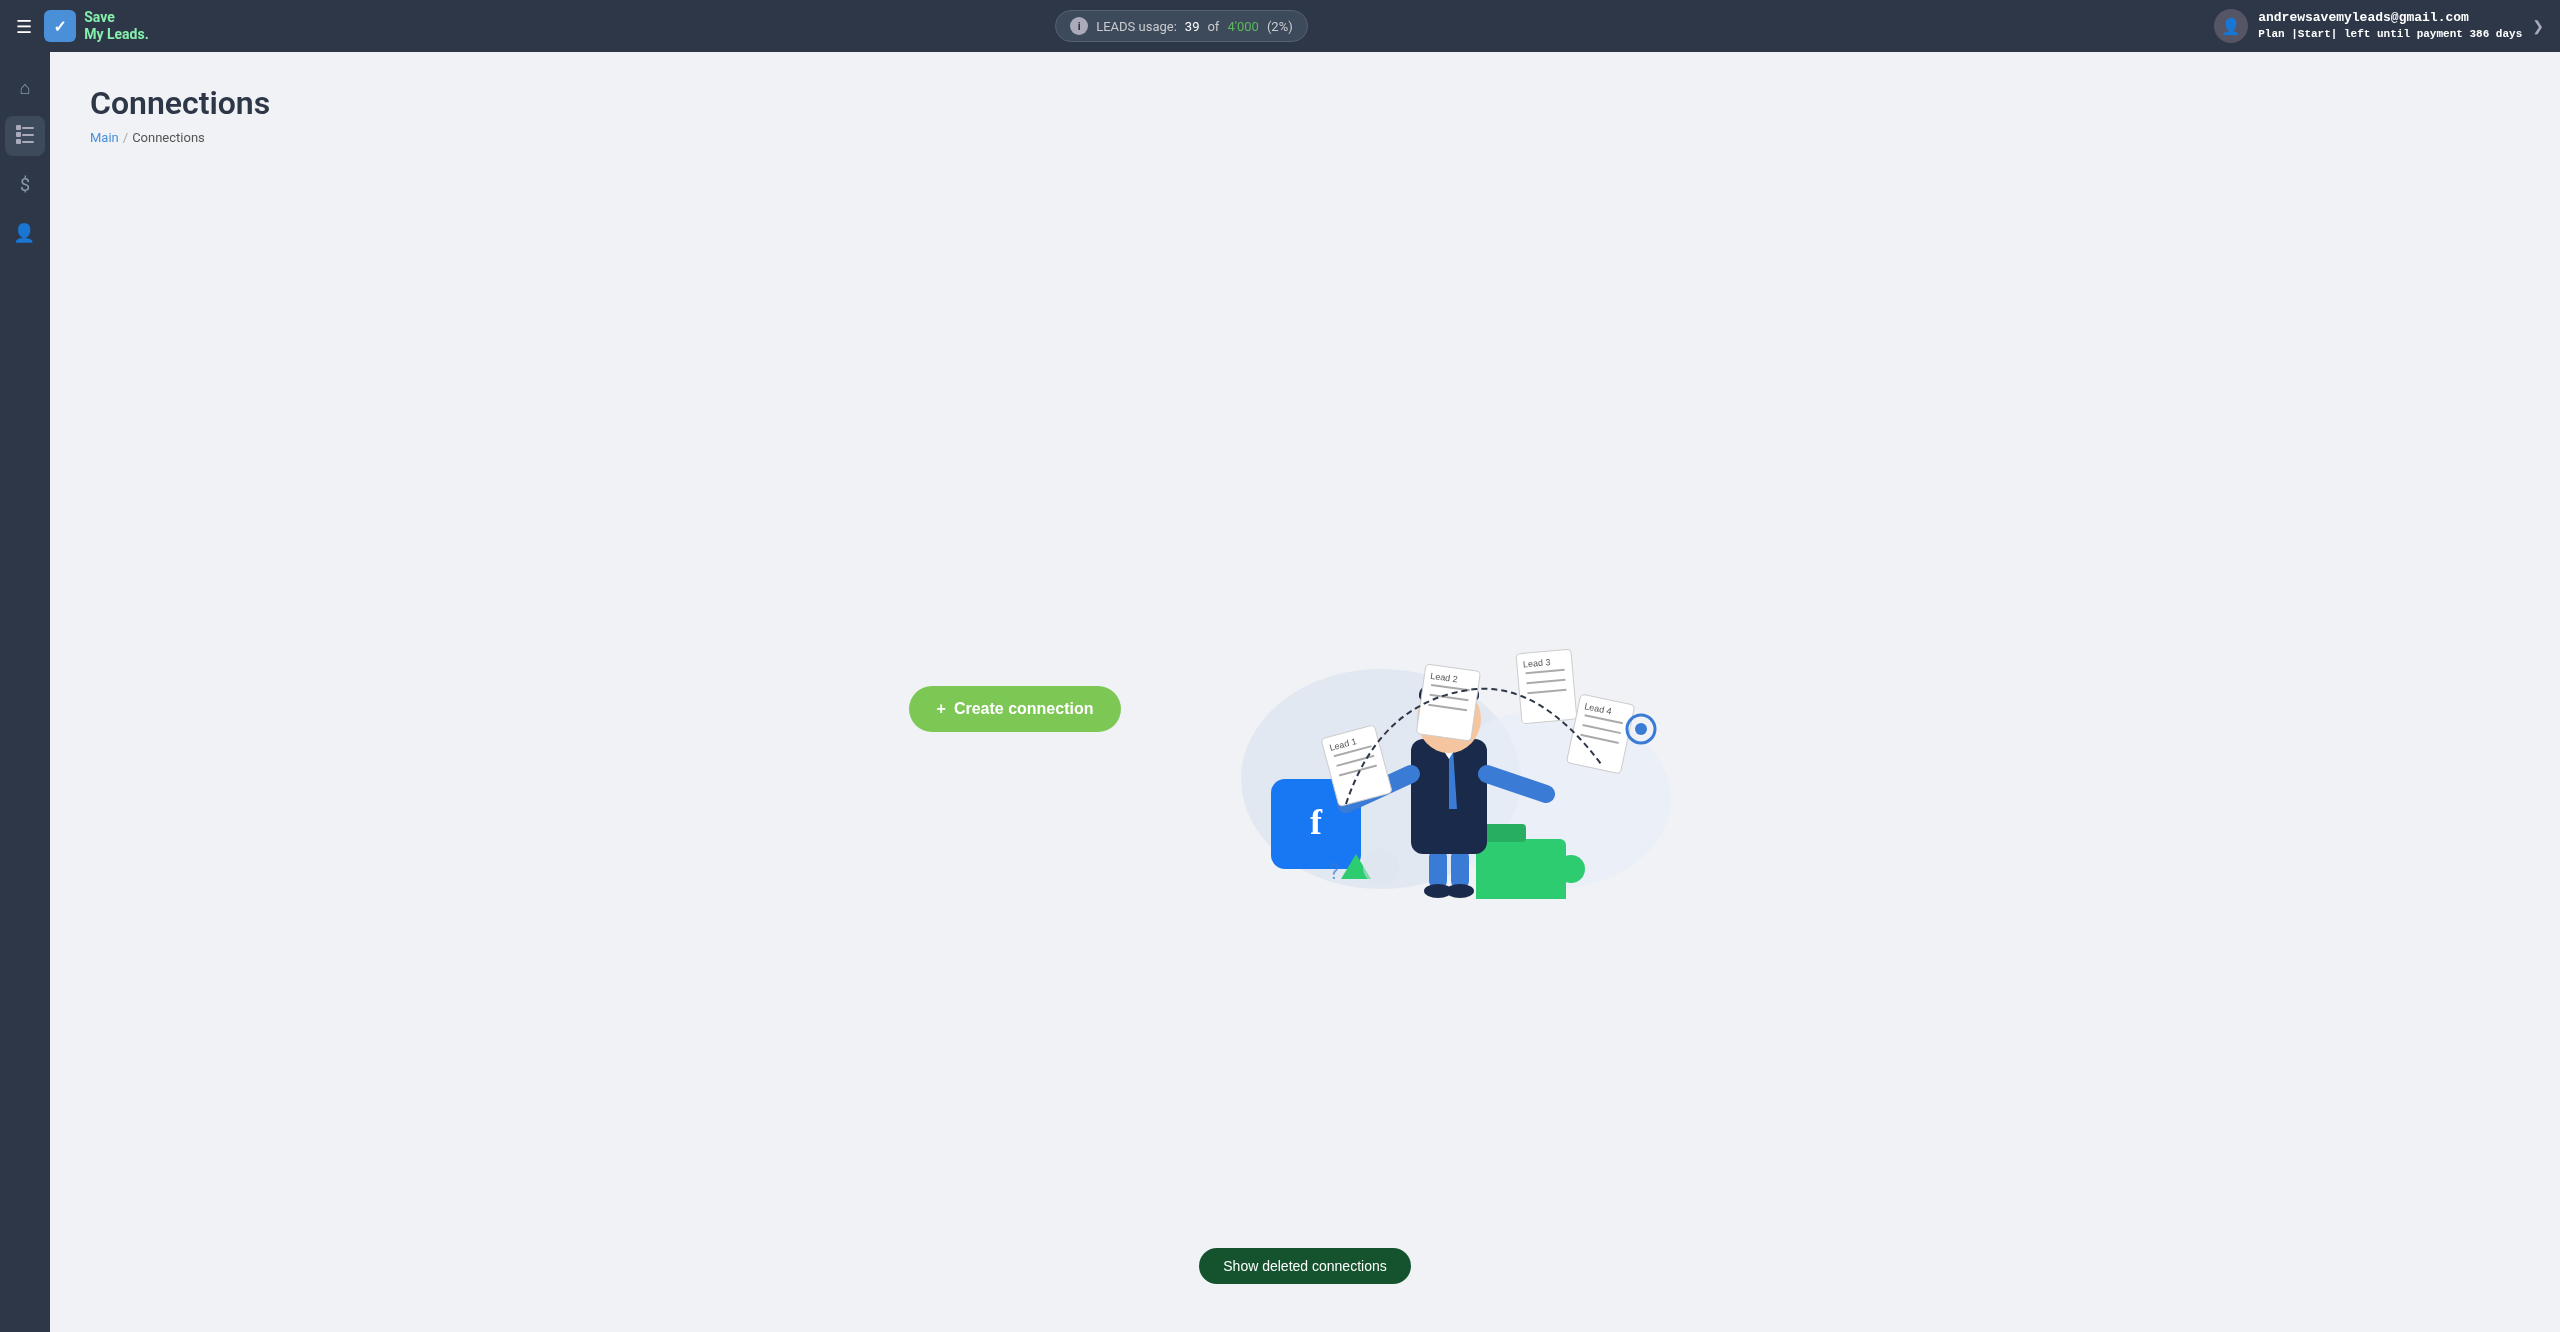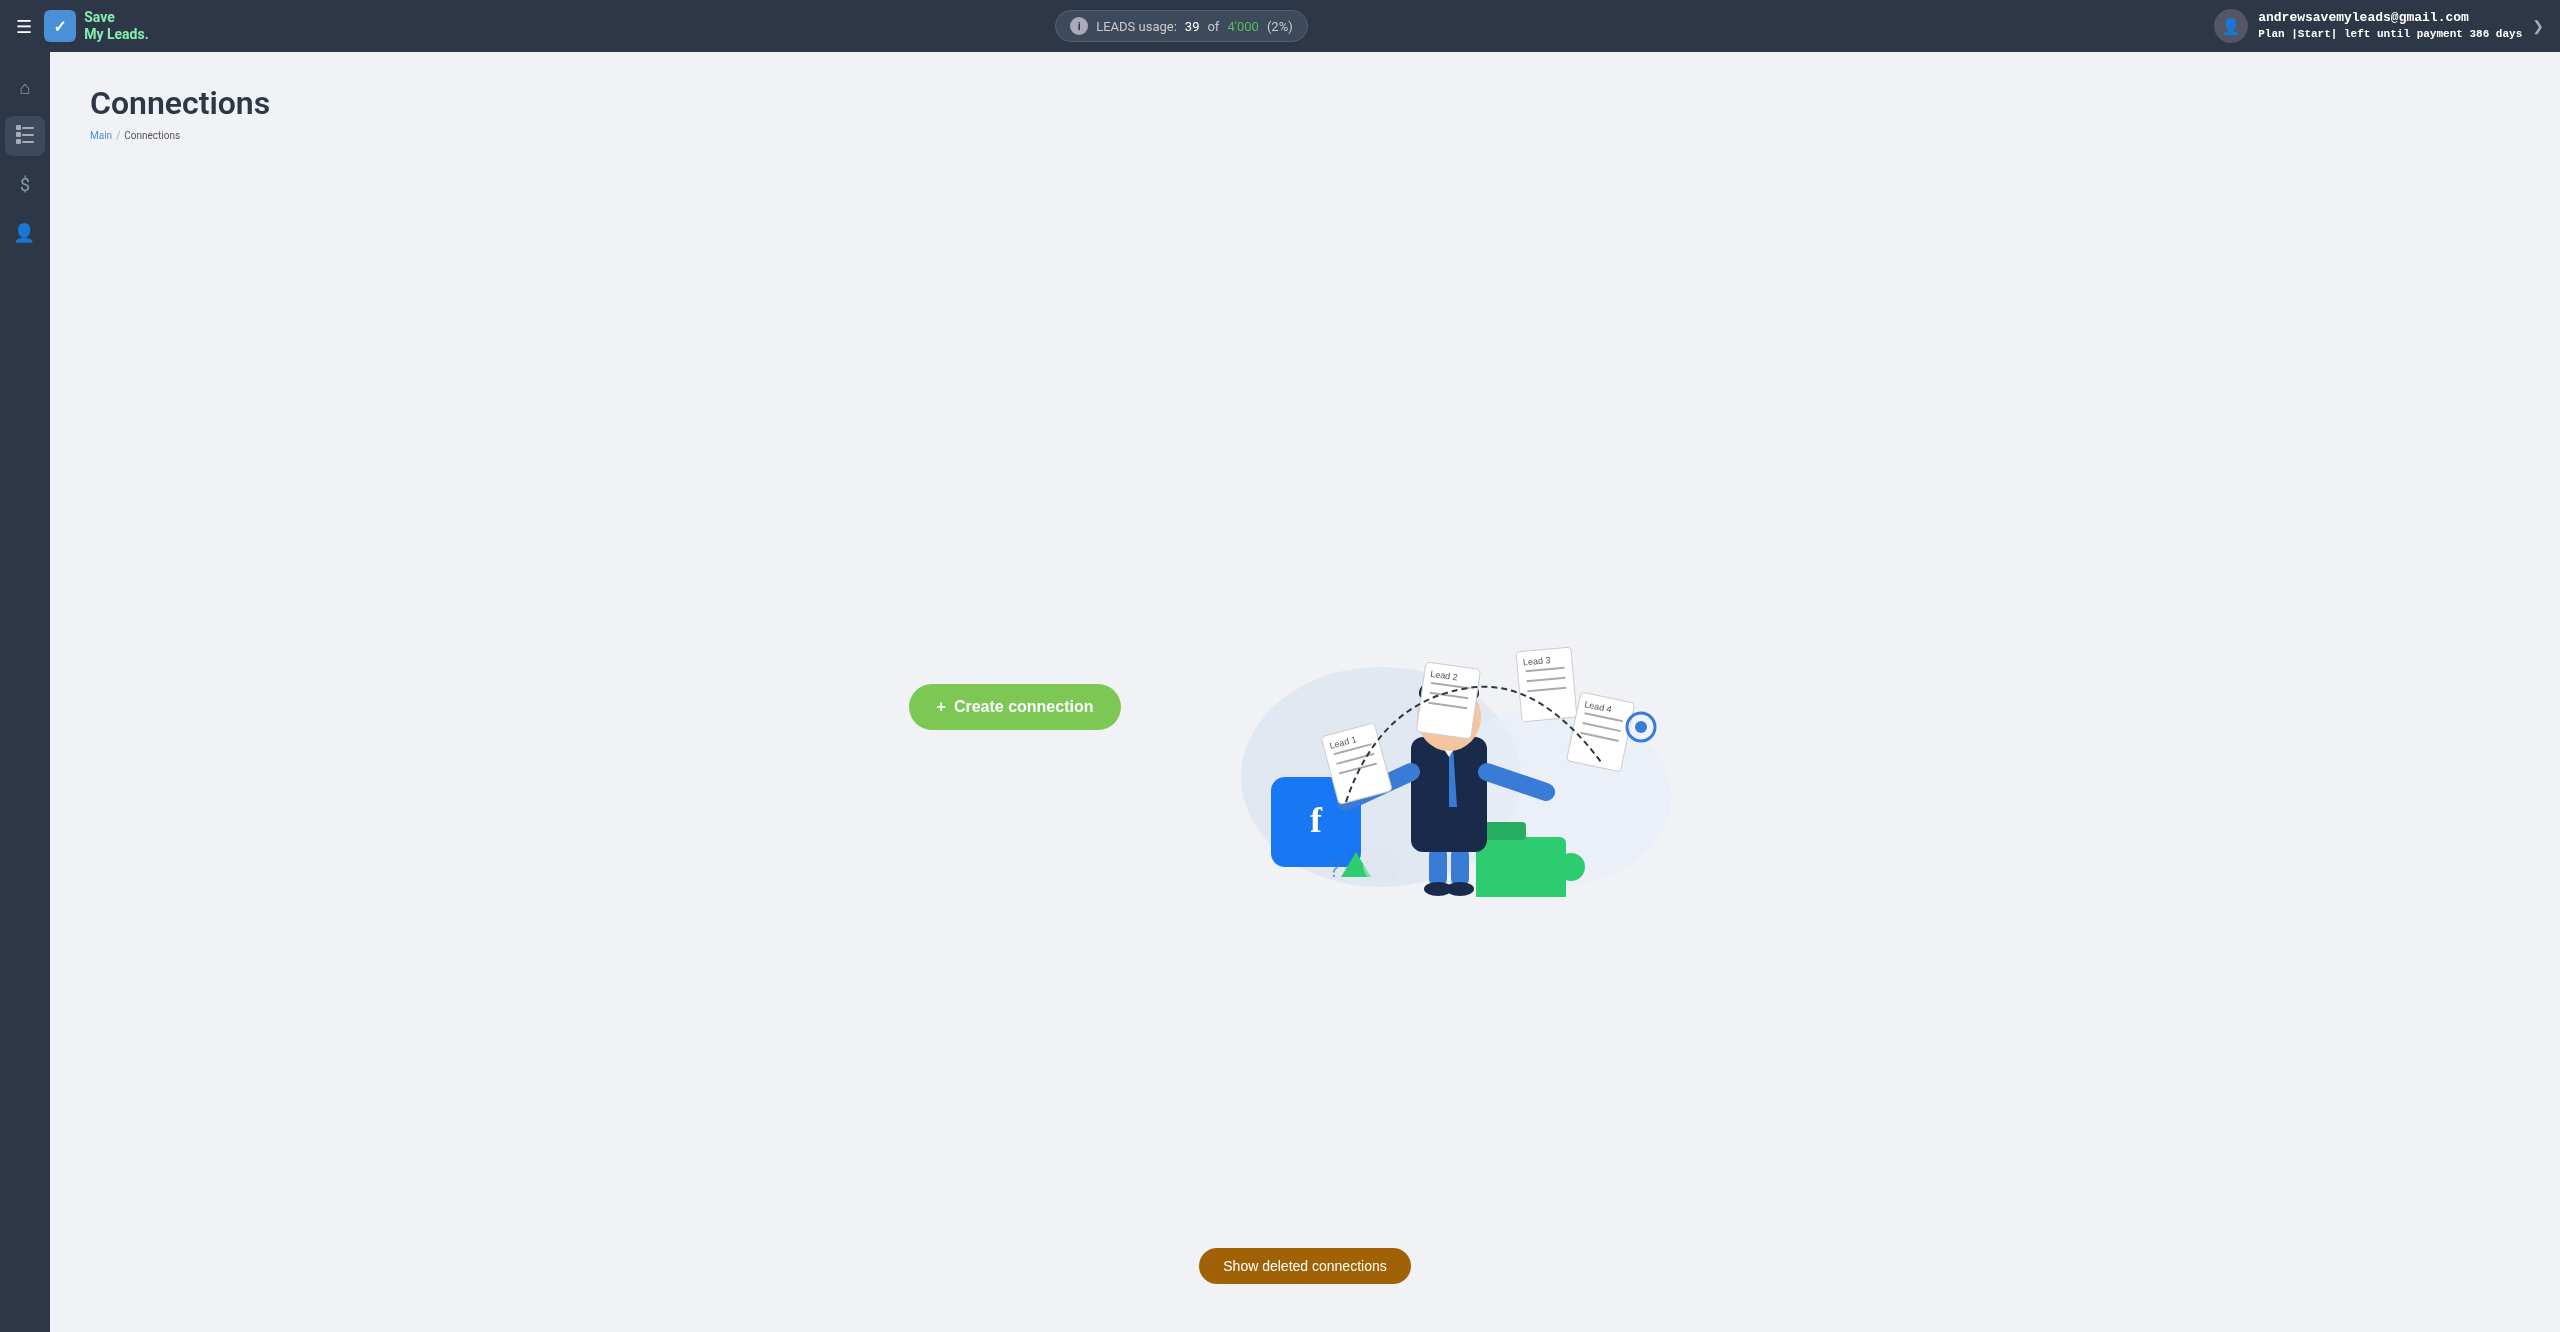--- a/index.html
+++ b/index.html
@@ -95,21 +95,21 @@
       justify-content: center;
     }
 
     .page-title {
       font-size: 32px;
       font-weight: 600;
       color: #2d3748;
       margin-bottom: 8px;
     }
     .breadcrumb {
-      font-size: 10px;
+      font-size: 13px;
       color: #888;
       margin-bottom: 32px;
       display: flex; align-items: center; gap: 4px;
     }
     .breadcrumb-link { color: #4a90d9; cursor: pointer; text-decoration: none; }
     .breadcrumb-sep { color: #aaa; }
     .breadcrumb-current { color: #555; }
 
     
     .hero-section {
@@ -172,21 +172,21 @@
     }
     .stat-item { display: flex; align-items: center; gap: 4px; }
     .report-icon { font-size: 16px; color: #888; cursor: pointer; }
 
     .show-deleted-btn {
       display: flex;
       justify-content: center;
       margin: 8px 0 16px;
     }
     .show-deleted-btn button {
-      background: #a16207;
+      background: #14532d;
       color: #fff;
       border: none;
       border-radius: 20px;
       padding: 10px 24px;
       font-size: 14px;
       cursor: pointer;
       transition: background 0.2s;
     }
   </style>
 </head>

